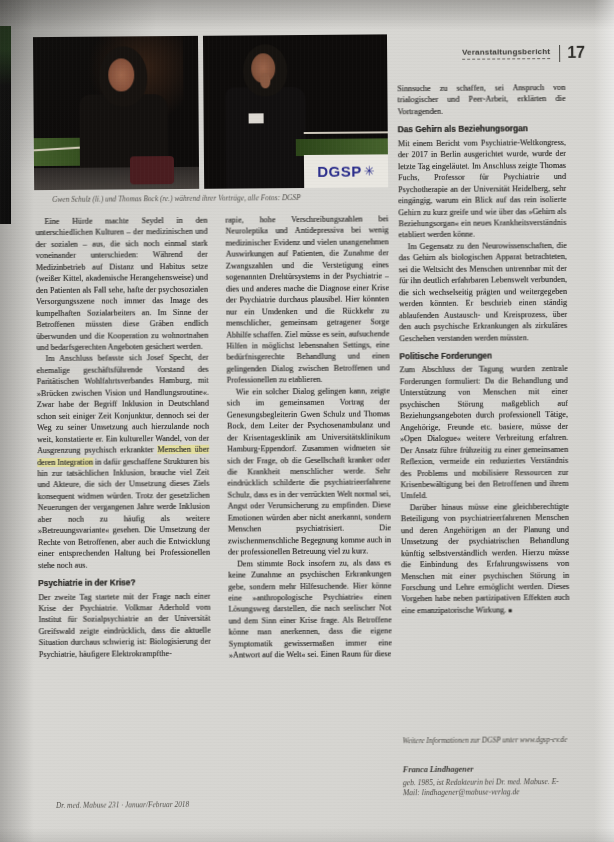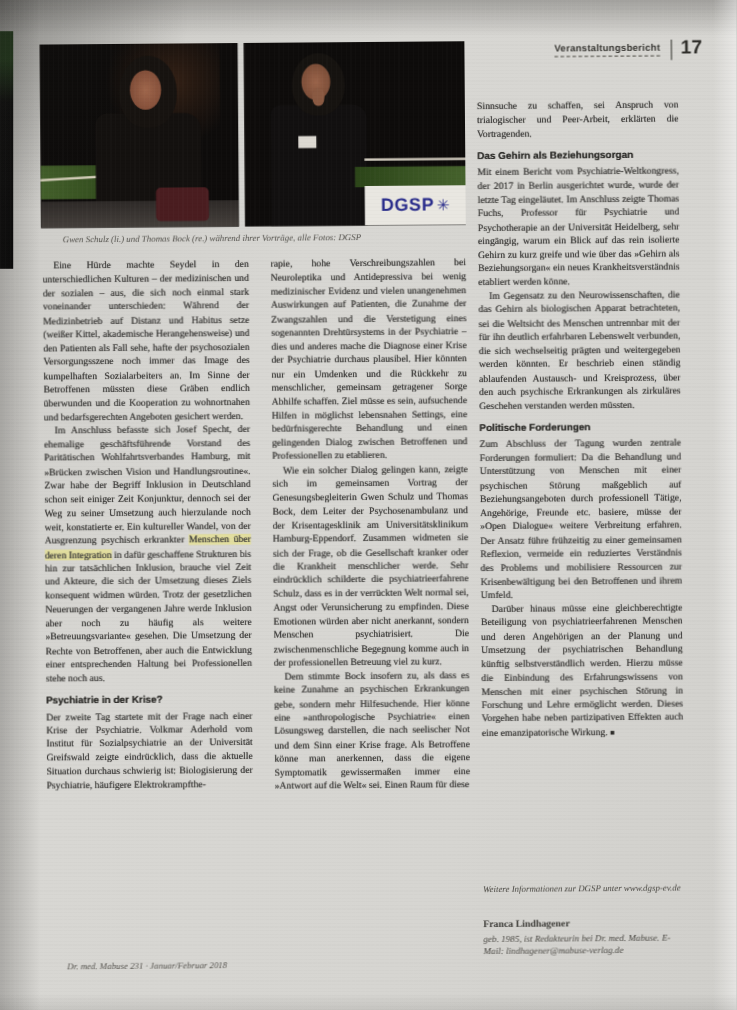--- a/index.html
+++ b/index.html
@@ -10,21 +10,21 @@
   
   .shade-top{position:absolute;top:0;left:0;right:0;height:30px;background:linear-gradient(rgba(40,38,36,.30),rgba(40,38,36,0));pointer-events:none;}
   .shade-left{position:absolute;top:0;left:0;bottom:0;width:34px;background:linear-gradient(90deg,rgba(40,38,36,.25),rgba(40,38,36,0));pointer-events:none;}
   .shade-corner{position:absolute;top:0;left:0;width:160px;height:180px;background:radial-gradient(ellipse at 0% 0%,rgba(20,20,18,.35),rgba(20,20,18,0) 70%);pointer-events:none;}
   .shade-right{position:absolute;top:0;right:0;bottom:0;width:20px;background:linear-gradient(270deg,rgba(255,255,255,.45),rgba(255,255,255,0));pointer-events:none;}
   .shade-bottom{position:absolute;left:0;right:0;bottom:0;height:14px;background:linear-gradient(rgba(40,38,36,0),rgba(40,38,36,.10));pointer-events:none;}
   .spine{position:absolute;left:0;top:26px;width:11px;height:198px;background:linear-gradient(#26421f 0 12%,#0b0b0b 30%,#070707);}
   .grain{position:absolute;inset:0;pointer-events:none;opacity:.5;background-image:repeating-linear-gradient(0deg,rgba(0,0,0,.025) 0 1px,transparent 1px 3px),repeating-linear-gradient(90deg,rgba(255,255,255,.03) 0 1px,transparent 1px 4px);}
 
   
-  .header{position:absolute;top:34px;right:26px;display:flex;align-items:center;font-family:"Liberation Sans",sans-serif;}
+  .header{position:absolute;top:46px;right:26px;display:flex;align-items:center;font-family:"Liberation Sans",sans-serif;}
   .section-label{font-size:8px;font-weight:bold;color:#34332f;border-bottom:1px dashed #6a6862;padding-bottom:2px;letter-spacing:.2px;}
   .hdr-div{width:1px;height:17px;background:#4a4944;margin:0 7px 0 9px;}
   .pagenum{font-size:16px;font-weight:bold;color:#2f2e2a;}
 
   
   .photos{position:absolute;left:36px;top:35px;width:354px;height:153px;display:flex;gap:5px;}
   .photo{position:relative;background:#0e0c0b;overflow:hidden;flex:none;height:153px;}
   .photo-l{width:165px;}
   .photo-r{width:184px;}
   .pl-glow{position:absolute;left:50px;top:0;width:100px;height:90px;background:radial-gradient(ellipse at 60% 35%,rgba(120,70,40,.35),rgba(0,0,0,0) 65%);}
@@ -56,21 +56,21 @@
   .col h4 + p{text-indent:0;}
   .col1{left:37px;top:214px;width:172px;height:582px;}
   .col2{left:227px;top:214px;width:163px;height:565px;}
   .col3{left:400px;top:84px;width:168px;height:646px;}
   .indent-first{text-indent:9px;}
   .hl{background:rgba(232,226,130,.65);}
   .endmark{font-size:6.5px;margin-left:2px;color:#2e2d2a;text-shadow:none;}
 
   .note{position:absolute;left:400px;top:737px;width:168px;font-style:italic;font-size:7.4px;line-height:10px;color:#4a4843;}
   .author{position:absolute;left:400px;top:766px;width:168px;font-size:7.6px;line-height:10.5px;color:#4a4843;}
-  .author-name{font-weight:bold;font-size:8.2px;color:#3a3935;margin:0 0 2px 0;}
+  .author-name{font-weight:bold;font-style:italic;font-size:8.2px;color:#3a3935;margin:0 0 2px 0;}
   .author-bio{font-style:italic;margin:0;}
 
   .footer{position:absolute;left:53px;top:799px;font-style:italic;font-size:7.4px;color:#55534e;}
 </style>
 </head>
 <body>
 
 <div class="scan">
   <div class="tilt">
 

